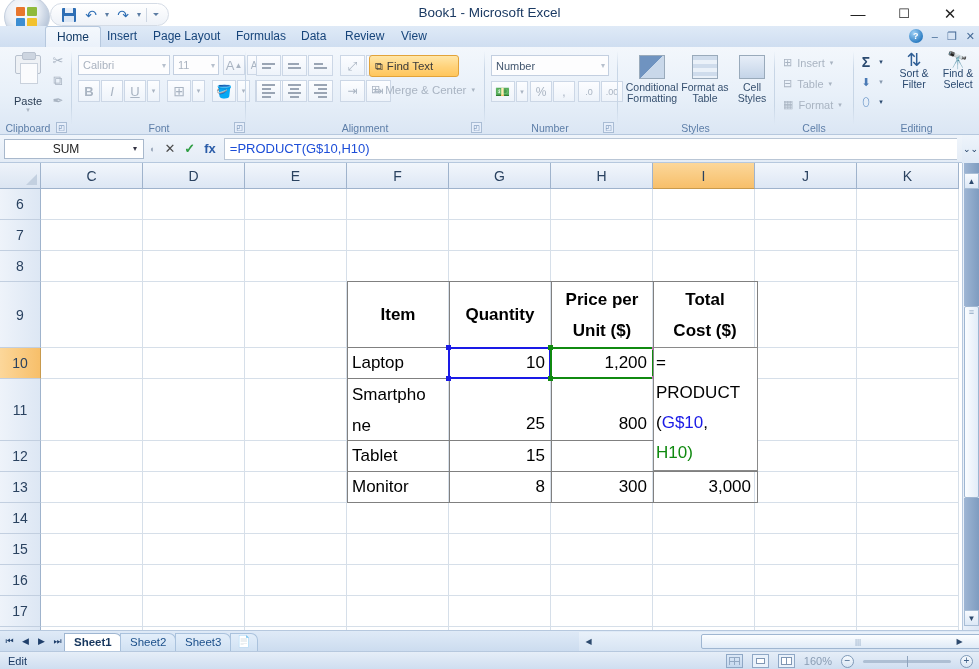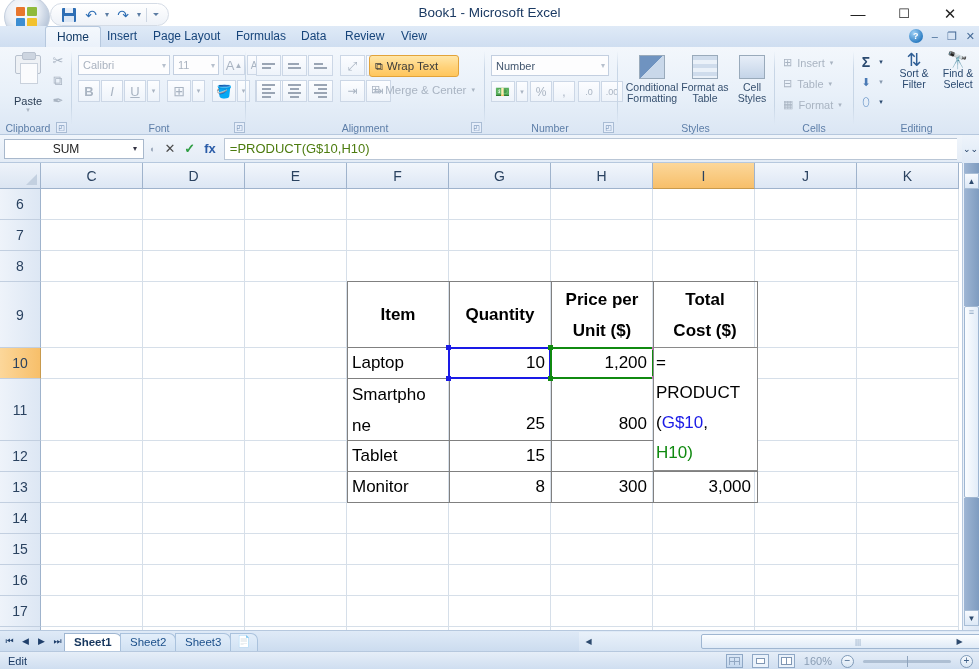--- a/index.html
+++ b/index.html
@@ -199,21 +199,21 @@
   .namebox .nbtext { flex: 1; text-align: center; }
   .namebox .nbarrow { width: 16px; text-align: center; font-size: 8px; color: #334; }
   .fb-btns { display: flex; align-items: center; gap: 9px; padding: 0 8px 0 6px; }
   .fb-ic { font-size: 13px; }
   .fb-cancel { color: #4b4b4b; }
   .fb-ok { color: #2f9e44; font-weight: bold; }
   .fb-fx { color: #2a5ca8; font-weight: bold; font-size: 13px; }
   .fb-input {
     flex: 1; height: 22px; background: #fff; border: 1px solid #b9c6d6;
     border-right: none; display: flex; align-items: center;
-    padding-left: 5px; font-size: 13px; color: #4d7c0f;
+    padding-left: 5px; font-size: 13px; color: #1d4ed8;
   }
   .fb-expand {
     width: 22px; height: 28px; display:flex;align-items:center;justify-content:center;
     font-size: 10px; color:#2a4d78;
   }
 
   
   .gridwrap { position: absolute; top: 163px; left: 0; width: 979px; height: 467px; background:#fff; }
   .corner {
     position: absolute; left: 0; top: 0; width: 41px; height: 26px;
@@ -547,21 +547,21 @@
       </div>
     <div class="sbtn bx" style="left:94px; top:33px; width:25px; height:22px; font-size:12px;">
         <span>⇥</span>
       </div>
     <div class="sbtn bx" style="left:120px; top:33px; width:25px; height:22px; font-size:12px;">
         <span>⇥</span>
       </div>
 
     <div class="wrap-on" style="left:123px; top:8px; width:90px; height:22px;">
       <span style="font-size:11px;">⧉</span>
-      <span>Wrap Text</span>
+      <span>Find Text</span>
     </div>
     <div class="merge-btn" style="left:125px; top:36px;">
       <span style="font-size:11px;">⊞</span>
       <span>Merge &amp; Center</span>
       <span style="font-size:7px;">▾</span>
     </div>
 
     <div class="grp-label" style="left:0;width:238px;">Alignment</div>
     <div class="dlg-launch" style="left:225px;">◰</div>
   </div>

